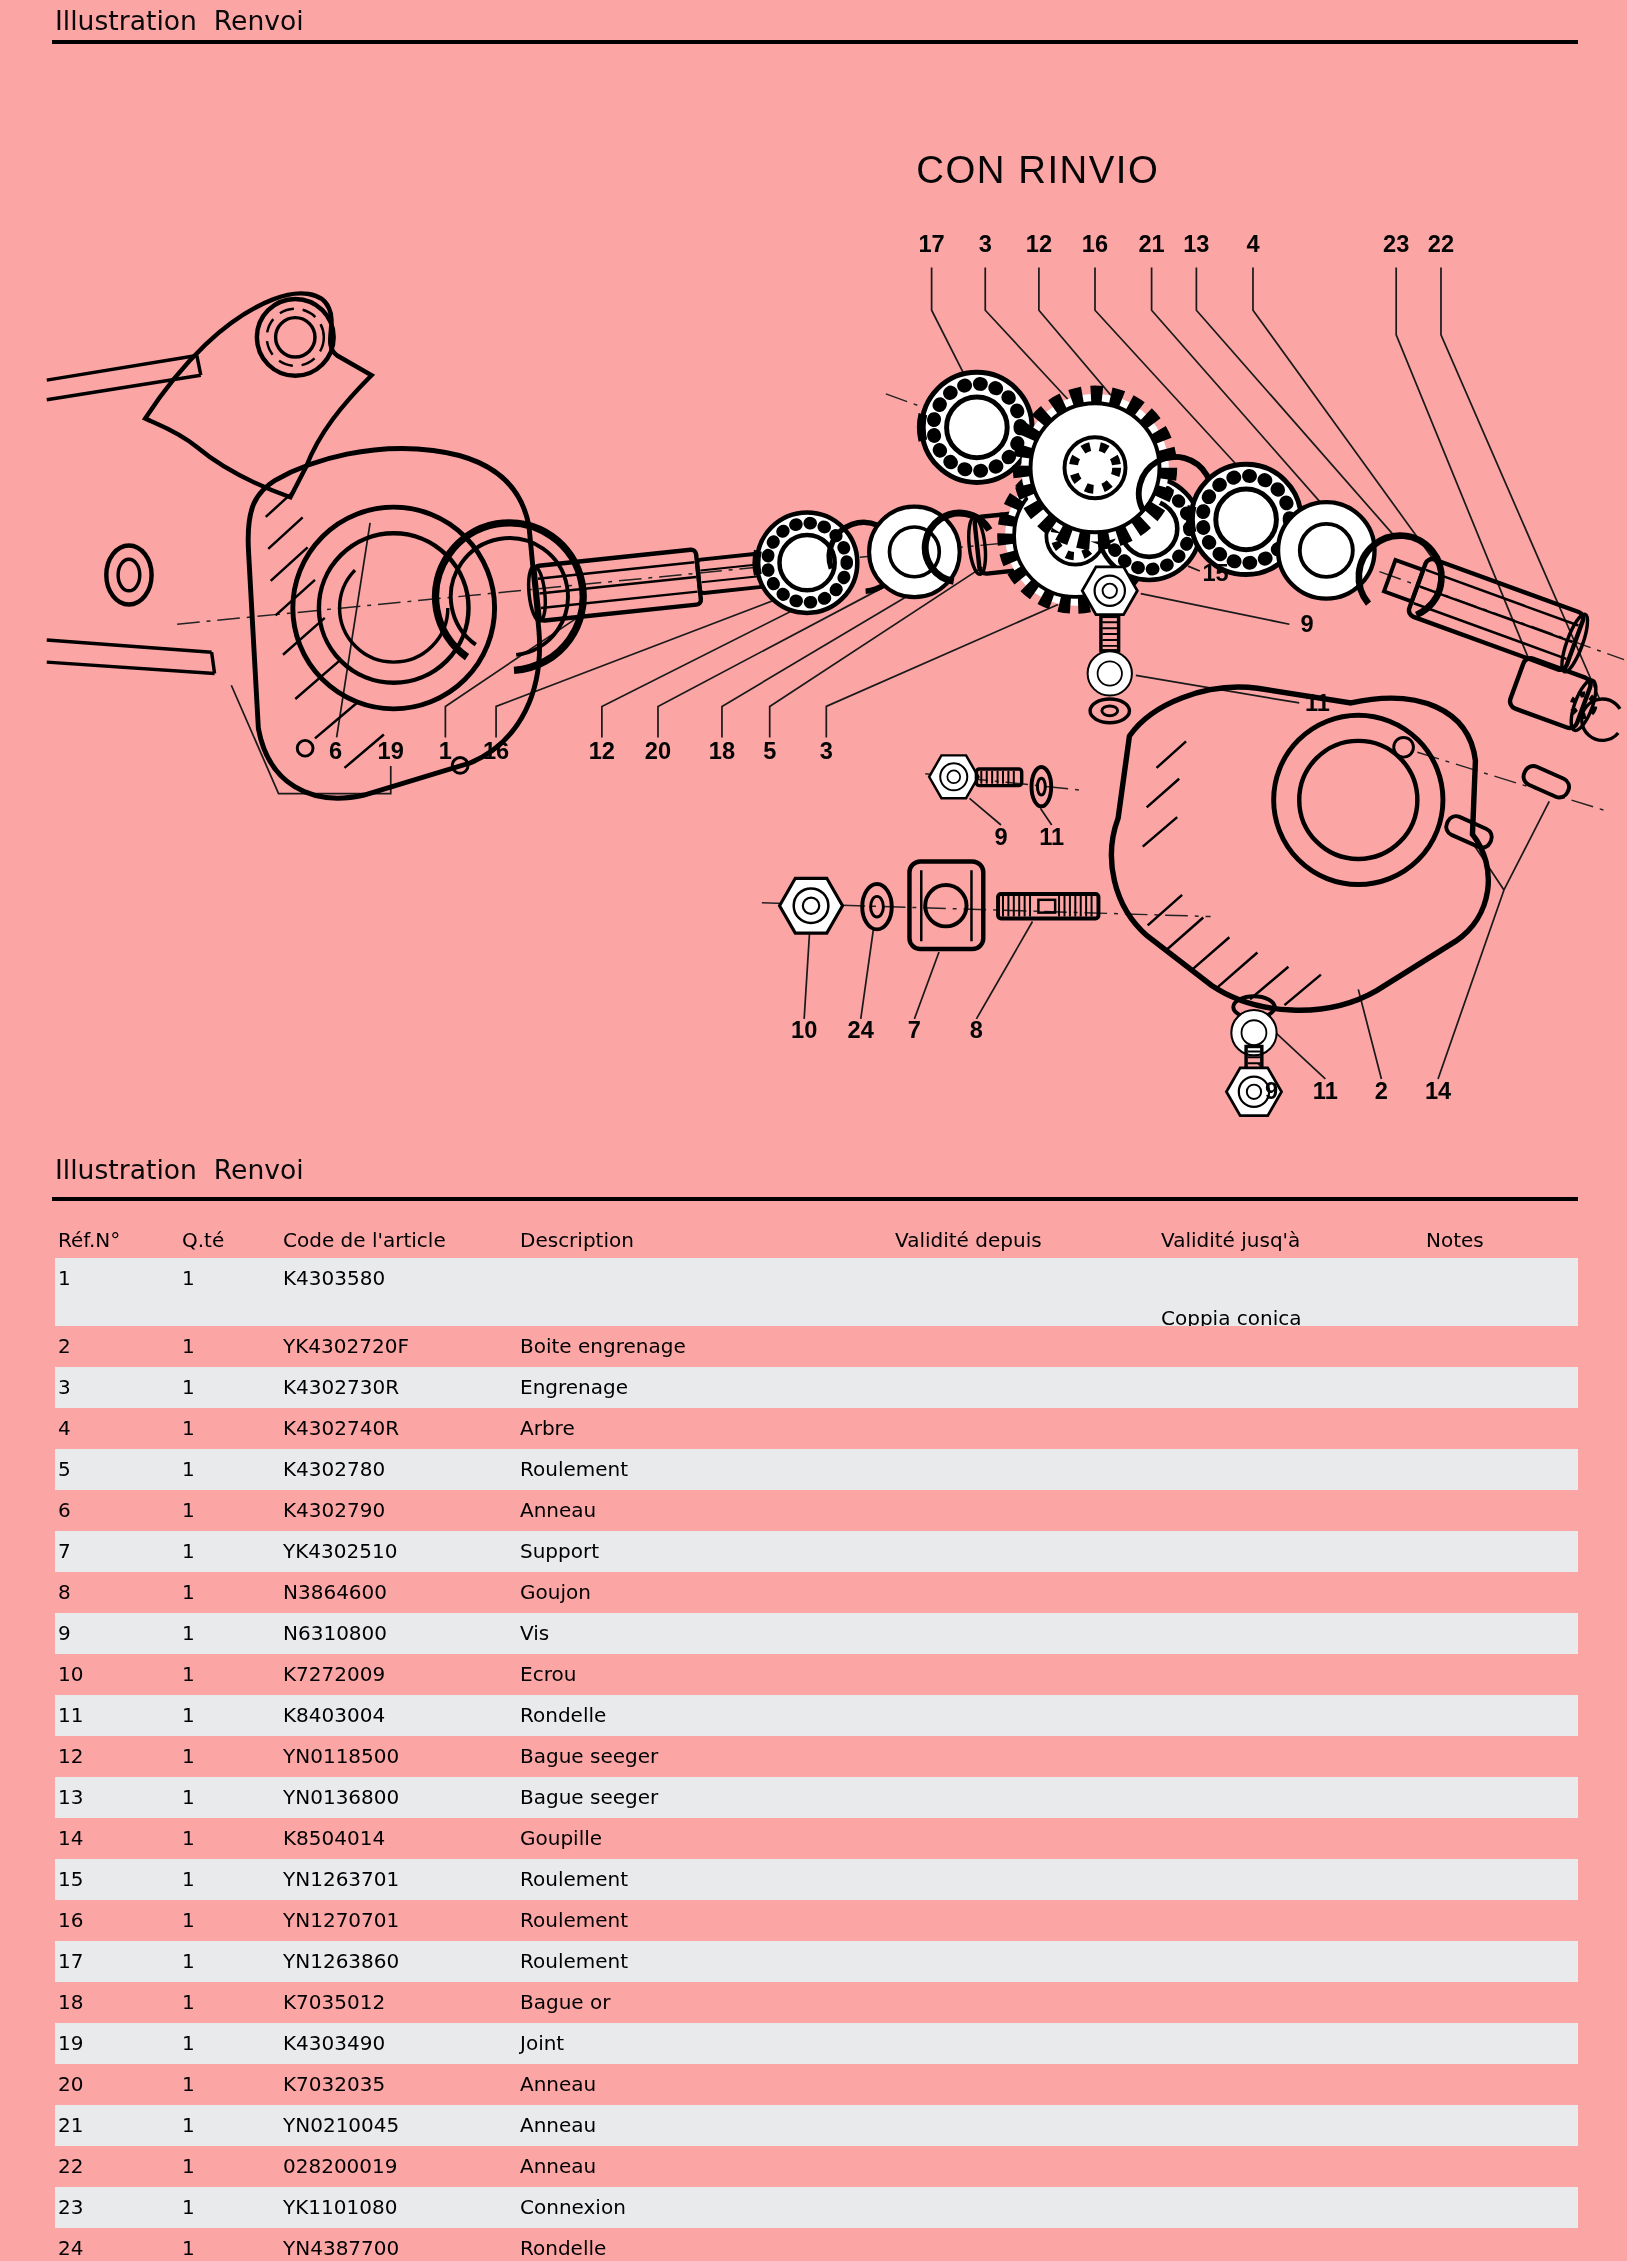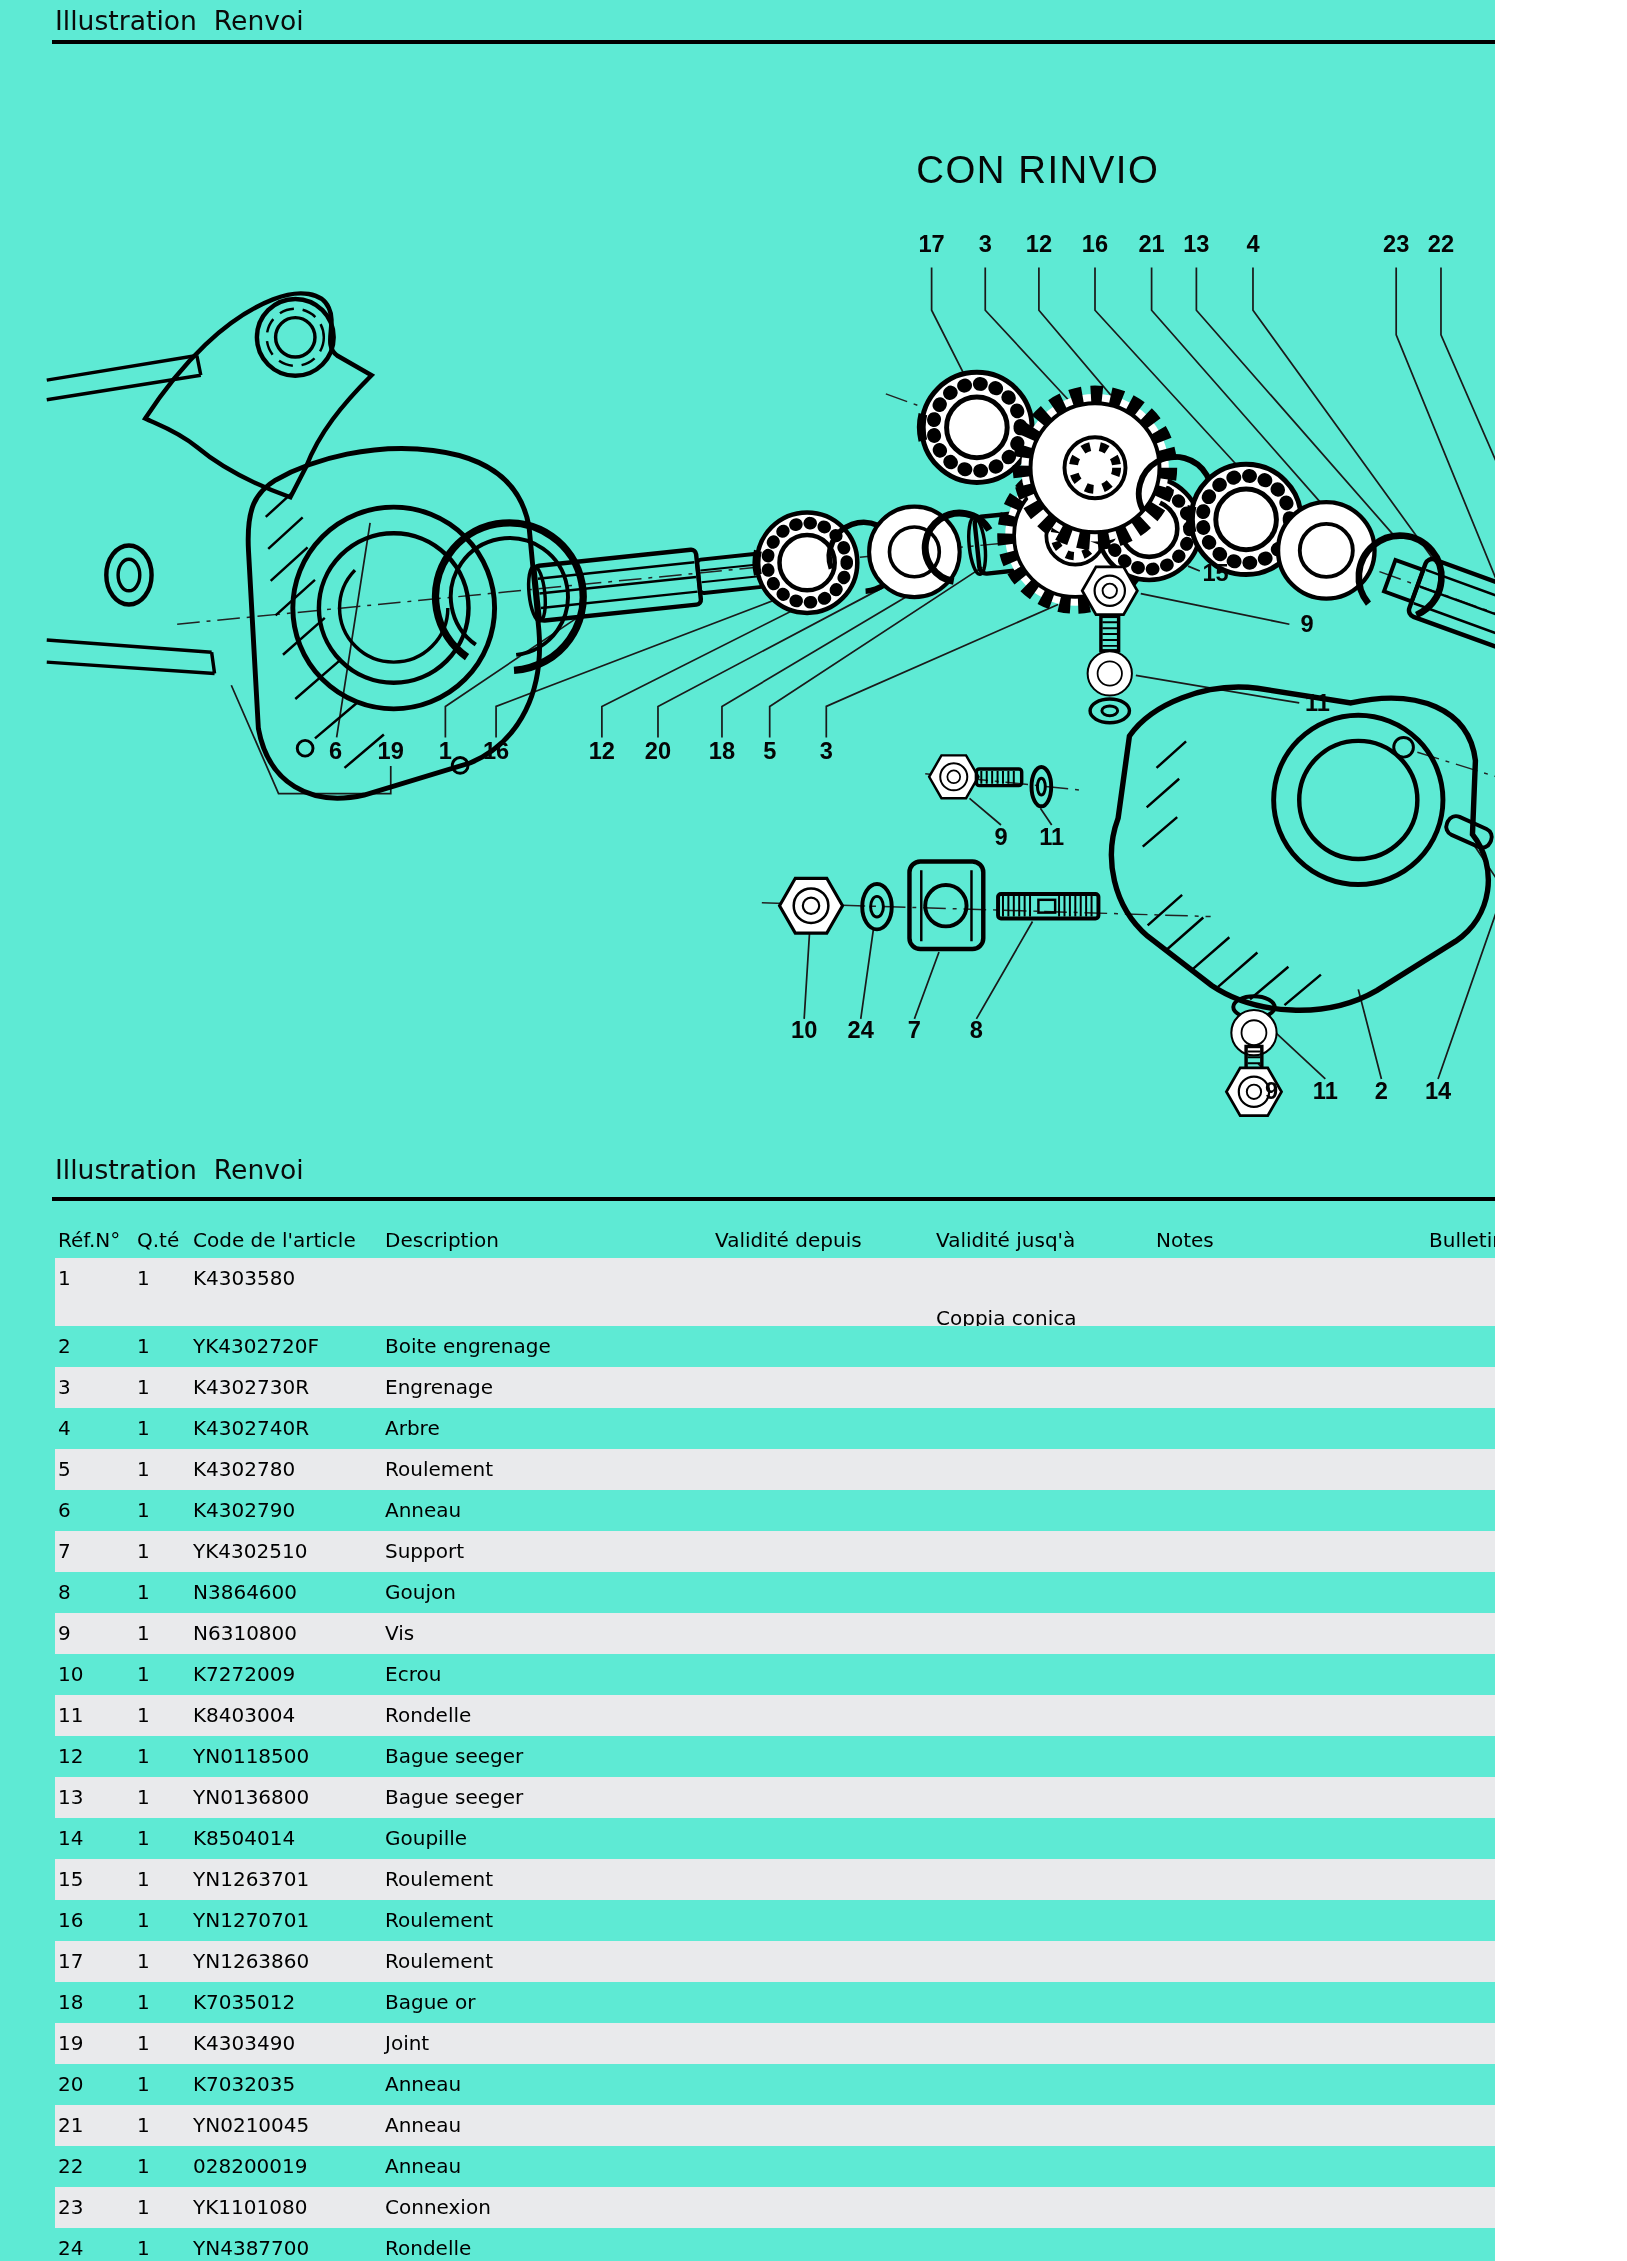--- a/index.html
+++ b/index.html
@@ -1,23 +1,23 @@
 <!DOCTYPE html>
 <html style="font-size:7.9px"><head>
 <meta charset="utf-8">
 <style>
   html,body{margin:0;padding:0;background:#fff;}
-  #page{position:relative;width:1495px;height:2261px;background:#5eead4;overflow:hidden;
+  #page{position:relative;width:1627px;height:2261px;background:#fca5a5;overflow:hidden;
         font-family:"DejaVu Sans",sans-serif;color:#000;}
   .abs{position:absolute;}
   .h-title{left:55px;font-size:26.6px;letter-spacing:0px;color:#0a0a0a;white-space:pre;}
   .rule{left:52px;width:1526px;height:3.9px;background:#000;}
   
   #table{left:55px;top:1223px;width:1523px;}
-  .grid{display:grid;grid-template-columns:79px 56px 192px 330px 221px 220px 273px 153px;}
+  .grid{display:grid;grid-template-columns:79px 56px 192px 330px 221px 220px 273px 153px;gap:45px;}
   .thead{height:35px;line-height:35px;font-size:20px;}
   .cell{padding-left:3px;overflow:hidden;white-space:nowrap;}
   .trow{height:41px;line-height:41px;font-size:20px;}
   .trow:nth-child(odd){background:#e9eaec;}
   .trow.tall{height:68px;line-height:24.6px;}
   .trow.tall .cell{padding-top:7.9px;}
   .cell.notes{white-space:pre-line;line-height:24.6px;margin-top:40px;}
   .trow:not(.tall) .cell.notes{line-height:41px;}
   
   #diagram{left:0;top:0;}

